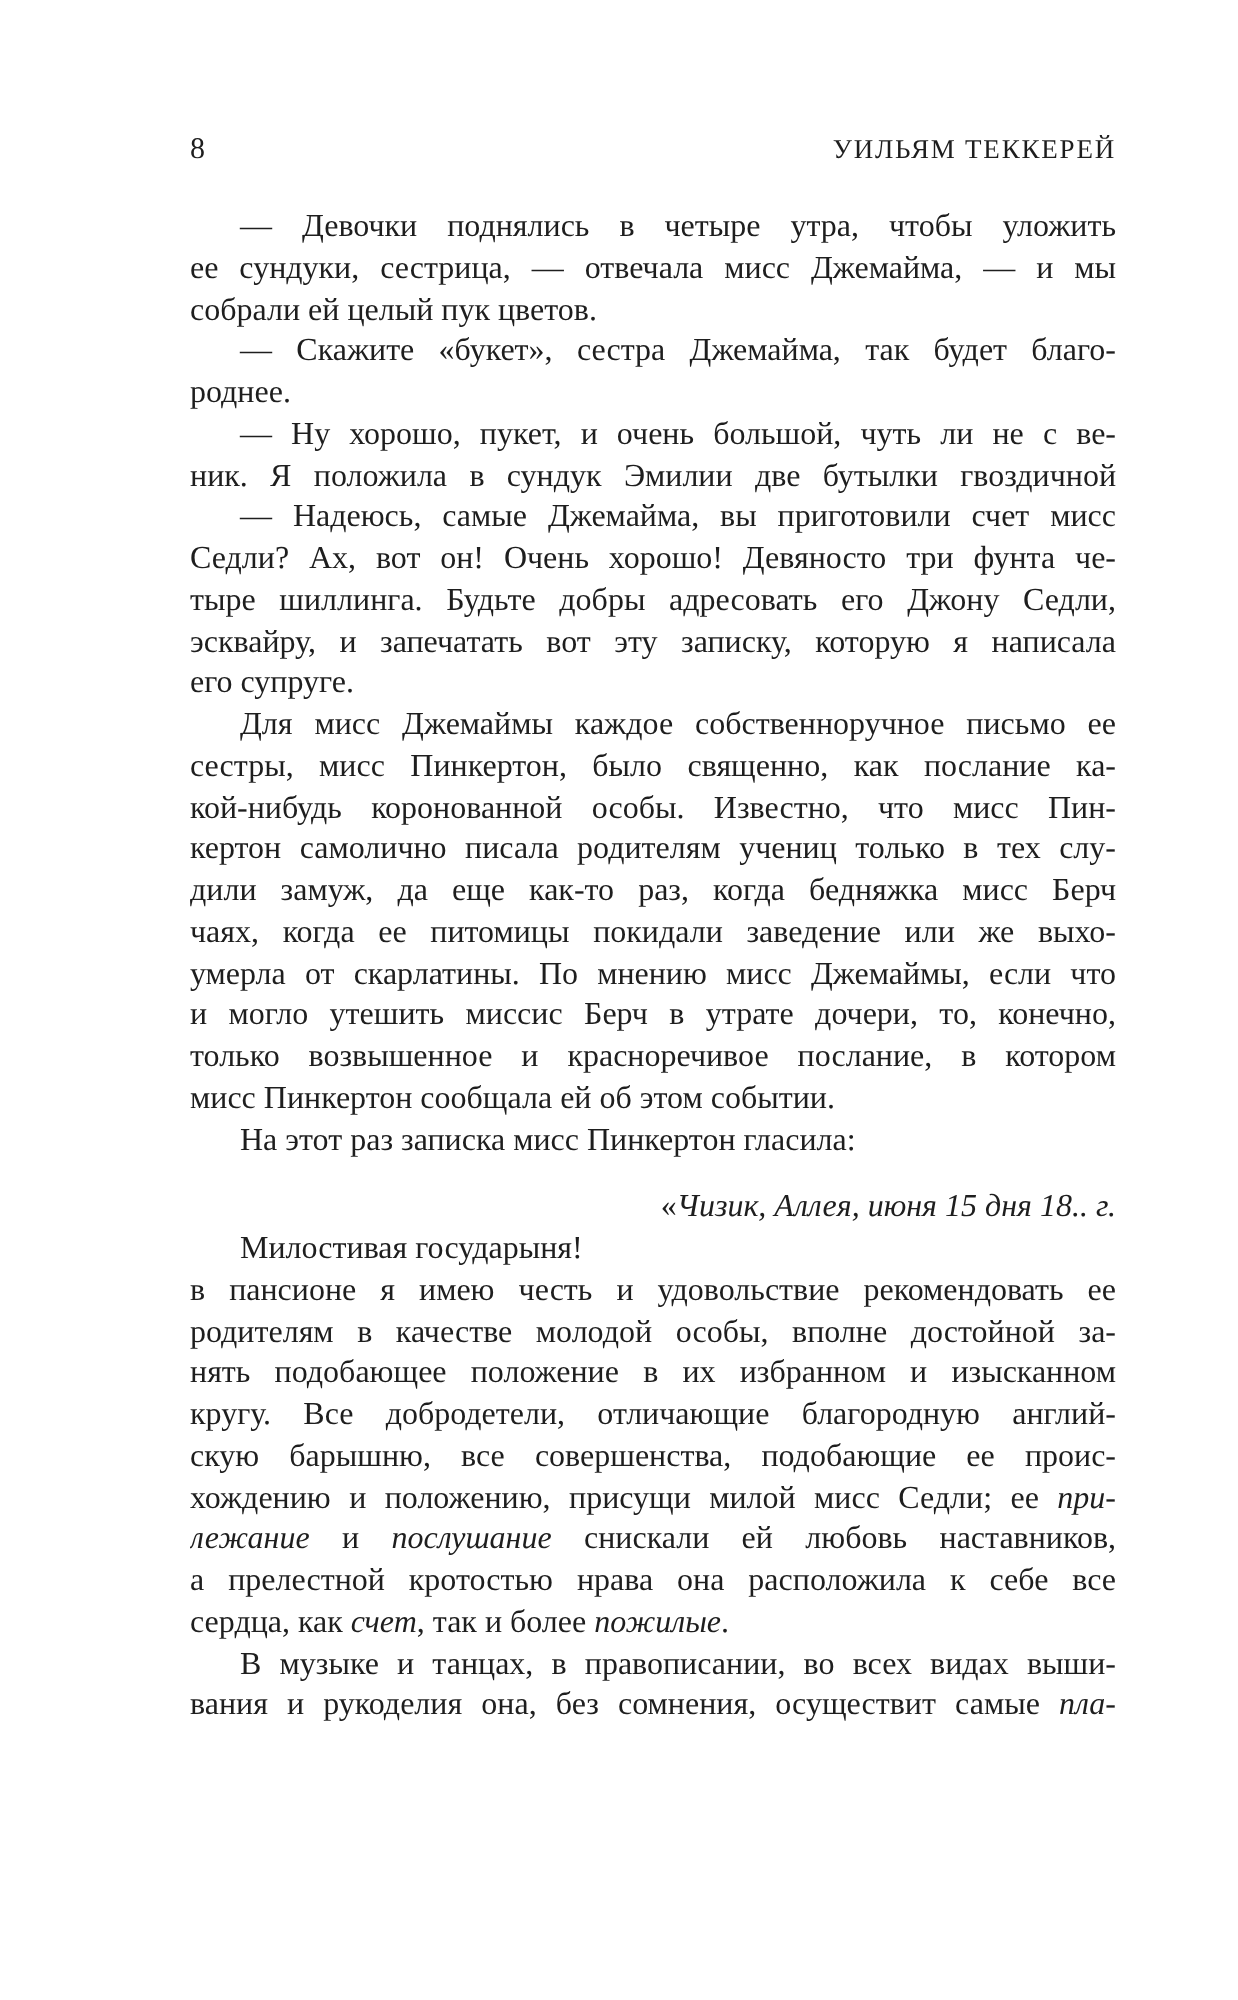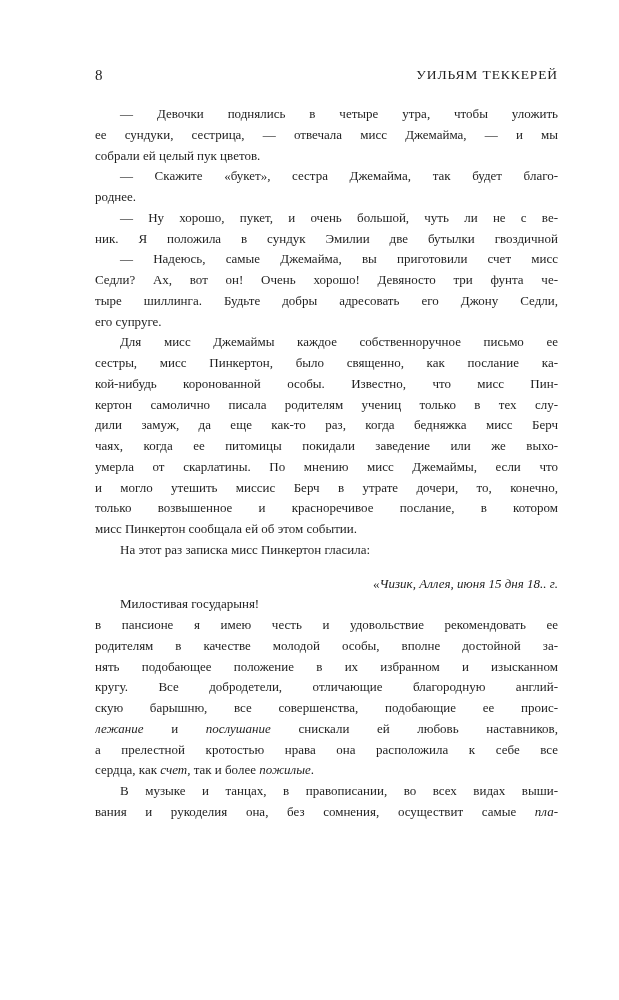--- a/index.html
+++ b/index.html
@@ -41,21 +41,21 @@
     top: 0;
     font-size: 13.5px;
     line-height: 18px;
     letter-spacing: 0.9px;
   }
   .text-block {
     position: absolute;
     left: 95px;
     top: 104px;
     width: 463px;
-    font-size: 13px;
+    font-size: 16px;
     line-height: 20.75px;
   }
   .line {
     display: block;
     height: 20.75px;
     white-space: nowrap;
     text-align: justify;
     text-align-last: justify;
     white-space: normal;
     overflow: hidden;
@@ -78,38 +78,40 @@
       <div class="line indent"><span>— Девочки поднялись в четыре утра, чтобы уложить</span></div>
       <div class="line"><span>ее сундуки, сестрица, — отвечала мисс Джемайма, — и мы</span></div>
       <div class="line last"><span>собрали ей целый пук цветов.</span></div>
       <div class="line indent"><span>— Скажите «букет», сестра Джемайма, так будет благо-</span></div>
       <div class="line last"><span>роднее.</span></div>
       <div class="line indent"><span>— Ну хорошо, пукет, и очень большой, чуть ли не с ве-</span></div>
       <div class="line"><span>ник. Я положила в сундук Эмилии две бутылки гвоздичной</span></div>
       <div class="line indent"><span>— Надеюсь, самые Джемайма, вы приготовили счет мисс</span></div>
       <div class="line"><span>Седли? Ах, вот он! Очень хорошо! Девяносто три фунта че-</span></div>
       <div class="line"><span>тыре шиллинга. Будьте добры адресовать его Джону Седли,</span></div>
+      <div class="line"><span>эсквайру, и запечатать вот эту записку, которую я написала</span></div>
       <div class="line last"><span>его супруге.</span></div>
       <div class="line indent"><span>Для мисс Джемаймы каждое собственноручное письмо ее</span></div>
       <div class="line"><span>сестры, мисс Пинкертон, было священно, как послание ка-</span></div>
       <div class="line"><span>кой-нибудь коронованной особы. Известно, что мисс Пин-</span></div>
       <div class="line"><span>кертон самолично писала родителям учениц только в тех слу-</span></div>
       <div class="line"><span>дили замуж, да еще как-то раз, когда бедняжка мисс Берч</span></div>
       <div class="line"><span>чаях, когда ее питомицы покидали заведение или же выхо-</span></div>
       <div class="line"><span>умерла от скарлатины. По мнению мисс Джемаймы, если что</span></div>
       <div class="line"><span>и могло утешить миссис Берч в утрате дочери, то, конечно,</span></div>
       <div class="line"><span>только возвышенное и красноречивое послание, в котором</span></div>
       <div class="line last"><span>мисс Пинкертон сообщала ей об этом событии.</span></div>
       <div class="line indent last"><span>На этот раз записка мисс Пинкертон гласила:</span></div>
       <div class="line right gap-before"><span>«</span><span class="it">Чизик, Аллея, июня 15 дня 18.. г.</span></div>
       <div class="line indent last"><span>Милостивая государыня!</span></div>
       <div class="line"><span>в пансионе я имею честь и удовольствие рекомендовать ее</span></div>
       <div class="line"><span>родителям в качестве молодой особы, вполне достойной за-</span></div>
       <div class="line"><span>нять подобающее положение в их избранном и изысканном</span></div>
       <div class="line"><span>кругу. Все добродетели, отличающие благородную англий-</span></div>
       <div class="line"><span>скую барышню, все совершенства, подобающие ее проис-</span></div>
+      <div class="line"><span>хождению и положению, присущи милой мисс Седли; ее </span><span class="it">при-</span></div>
       <div class="line"><span class="it">лежание</span><span> и </span><span class="it">послушание</span><span> снискали ей любовь наставников,</span></div>
       <div class="line"><span>а прелестной кротостью нрава она расположила к себе все</span></div>
       <div class="line last"><span>сердца, как </span><span class="it">счет</span><span>, так и более </span><span class="it">пожилые</span><span>.</span></div>
       <div class="line indent"><span>В музыке и танцах, в правописании, во всех видах выши-</span></div>
       <div class="line"><span>вания и рукоделия она, без сомнения, осуществит самые </span><span class="it">пла-</span></div>
     </div>
 </div>
 
 </body></html>

